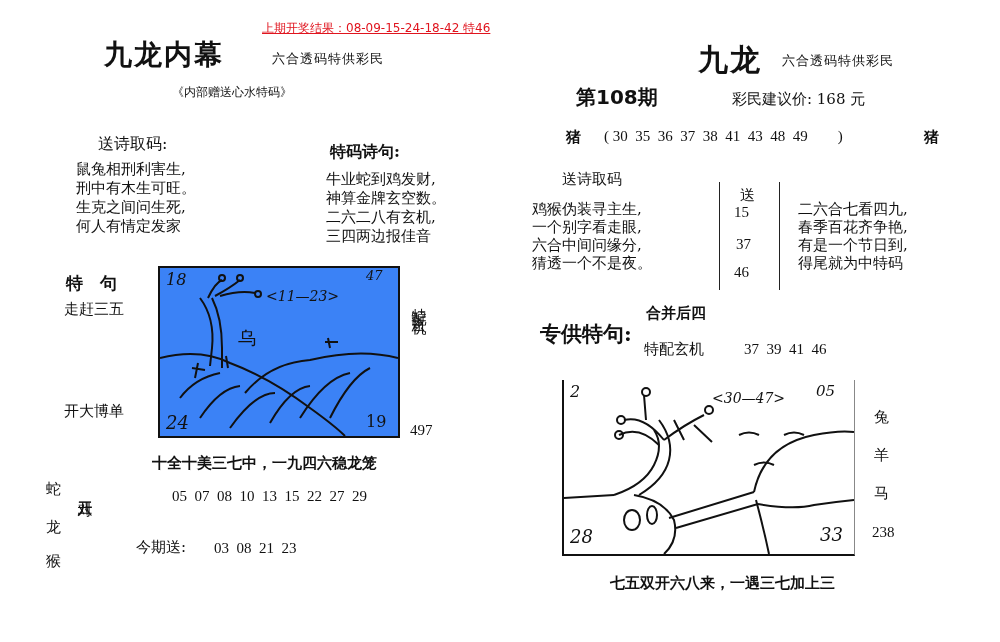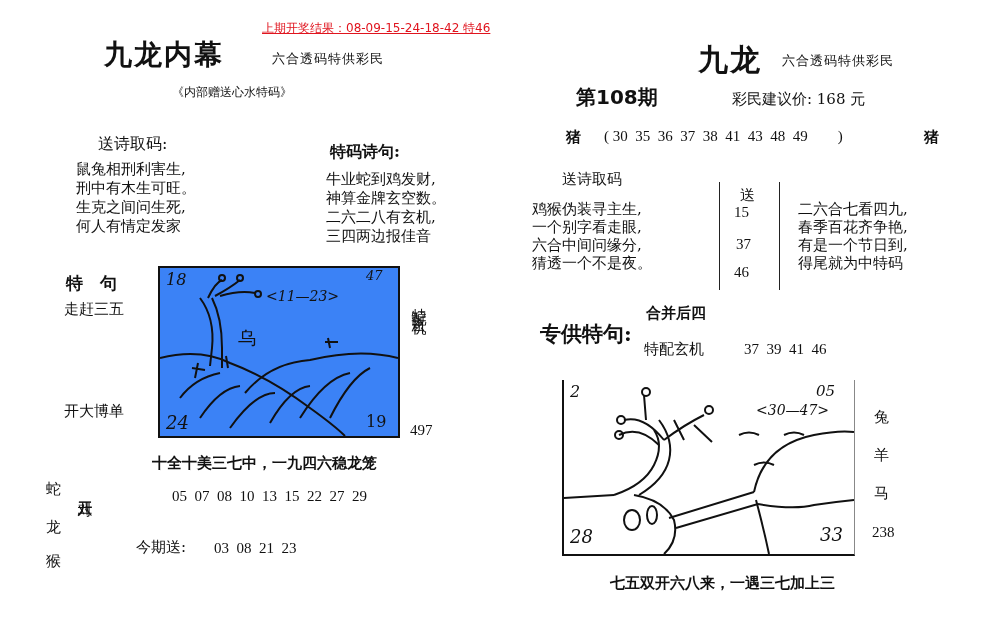--- a/index.html
+++ b/index.html
@@ -135,21 +135,21 @@
       <path d="M192 120 Q200 150 205 174"></path>
       <ellipse cx="68" cy="140" rx="8" ry="10"></ellipse>
         <ellipse cx="88" cy="135" rx="5" ry="9"></ellipse>
       <path d="M190 85 Q200 80 210 85 M175 55 Q185 50 195 55 M220 55 Q230 50 240 55"></path>
     </g>
   </svg>
   <div class="abs" style="left:6px;top:2px;font-size:16px;font-style:italic;">2</div>
   <div class="abs" style="left:252px;top:2px;font-size:15px;font-style:italic;">05</div>
   <div class="abs" style="left:6px;top:146px;font-size:18px;font-style:italic;">28</div>
   <div class="abs" style="left:256px;top:144px;font-size:18px;font-style:italic;">33</div>
-  <div class="abs" style="left:148px;top:22px;font-size:14px;font-style:italic;margin-left:44px;">&lt;30—47&gt;</div>
+  <div class="abs" style="left:148px;top:10px;font-size:14px;font-style:italic;">&lt;30—47&gt;</div>
 </div>
 
 <div class="abs" style="left:874px;top:408px;font-size:15px;">兔</div>
 <div class="abs" style="left:874px;top:446px;font-size:15px;">羊</div>
 <div class="abs" style="left:874px;top:484px;font-size:15px;">马</div>
 <div class="abs num" style="left:872px;top:524px;">238</div>
 
 <div class="abs bold" style="left:566px;top:574px;font-size:15px;margin-left:44px;">七五双开六八来，一遇三七加上三</div>
 
 </body></html>

